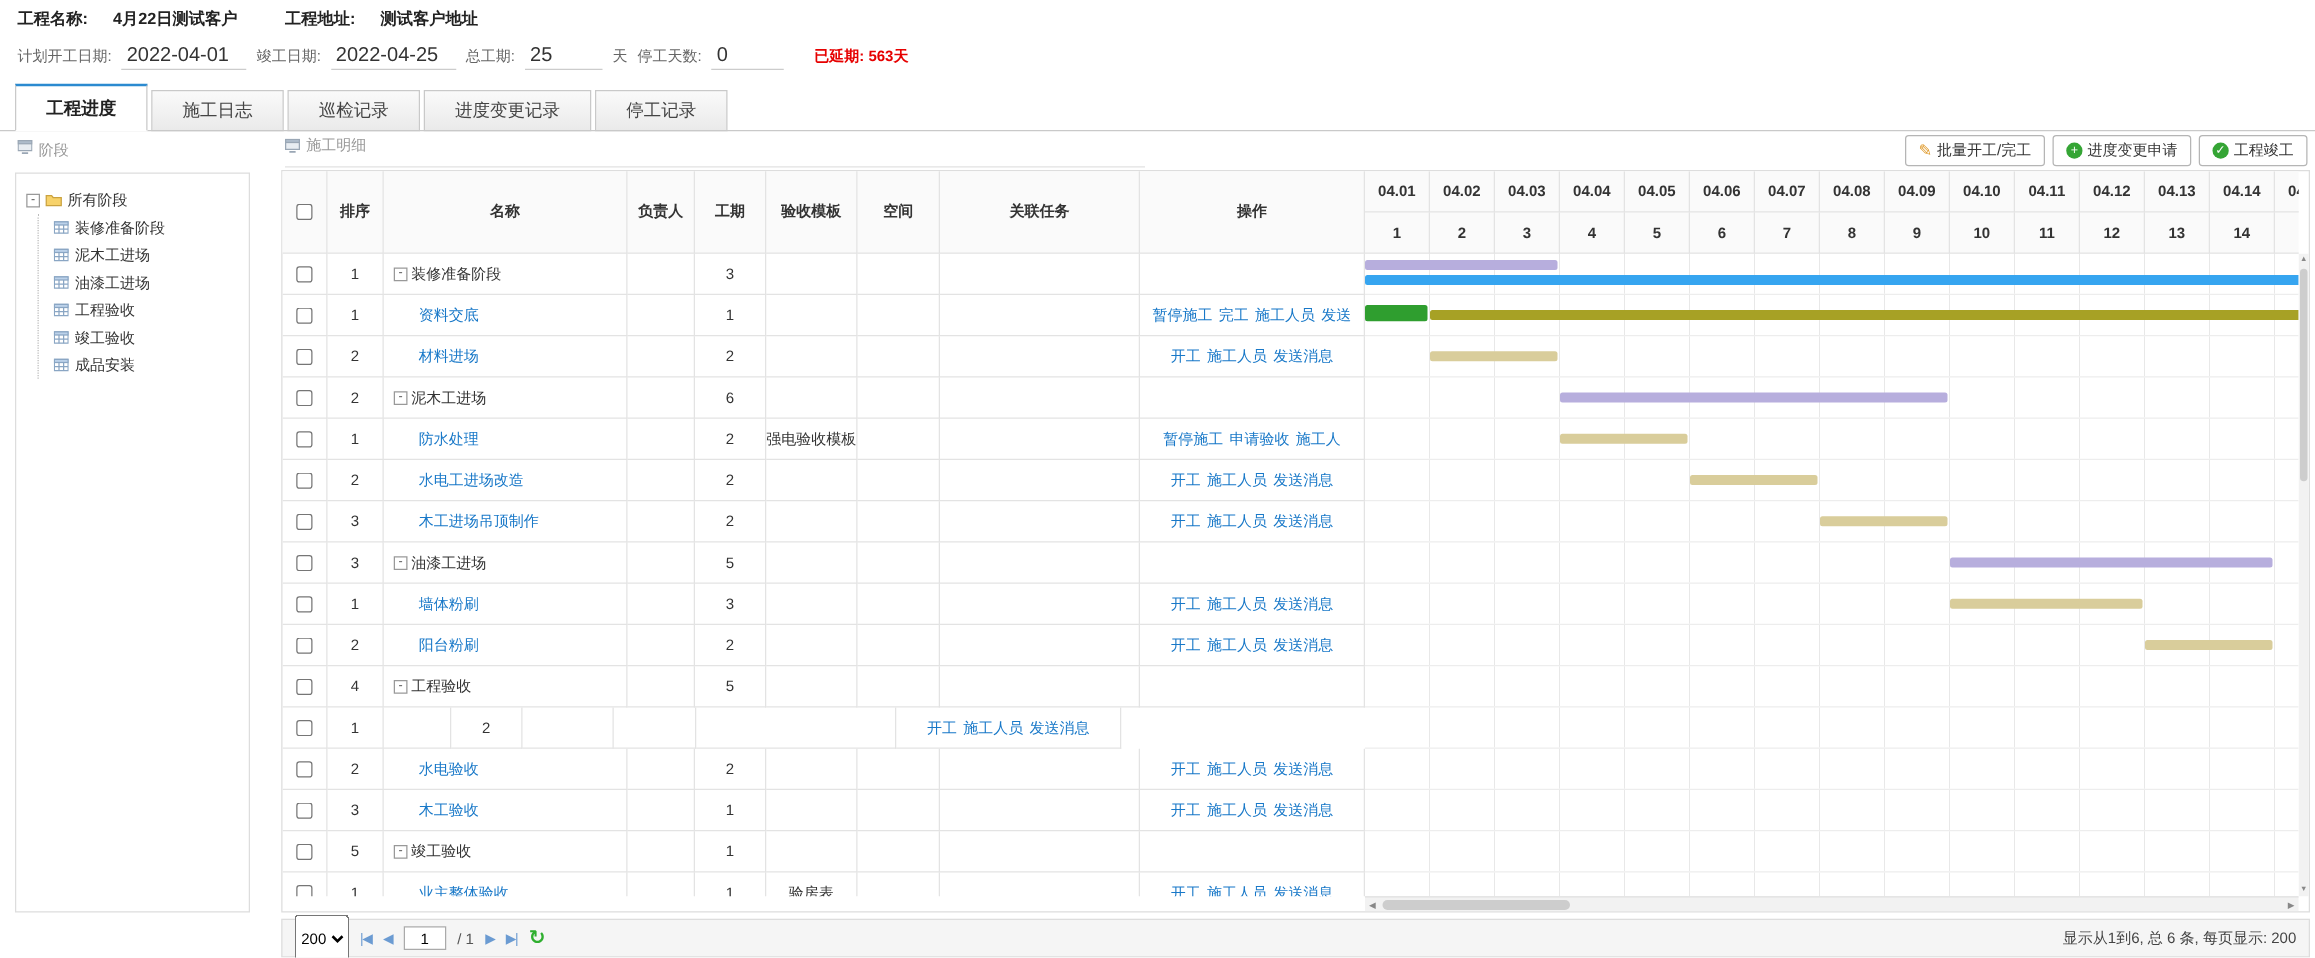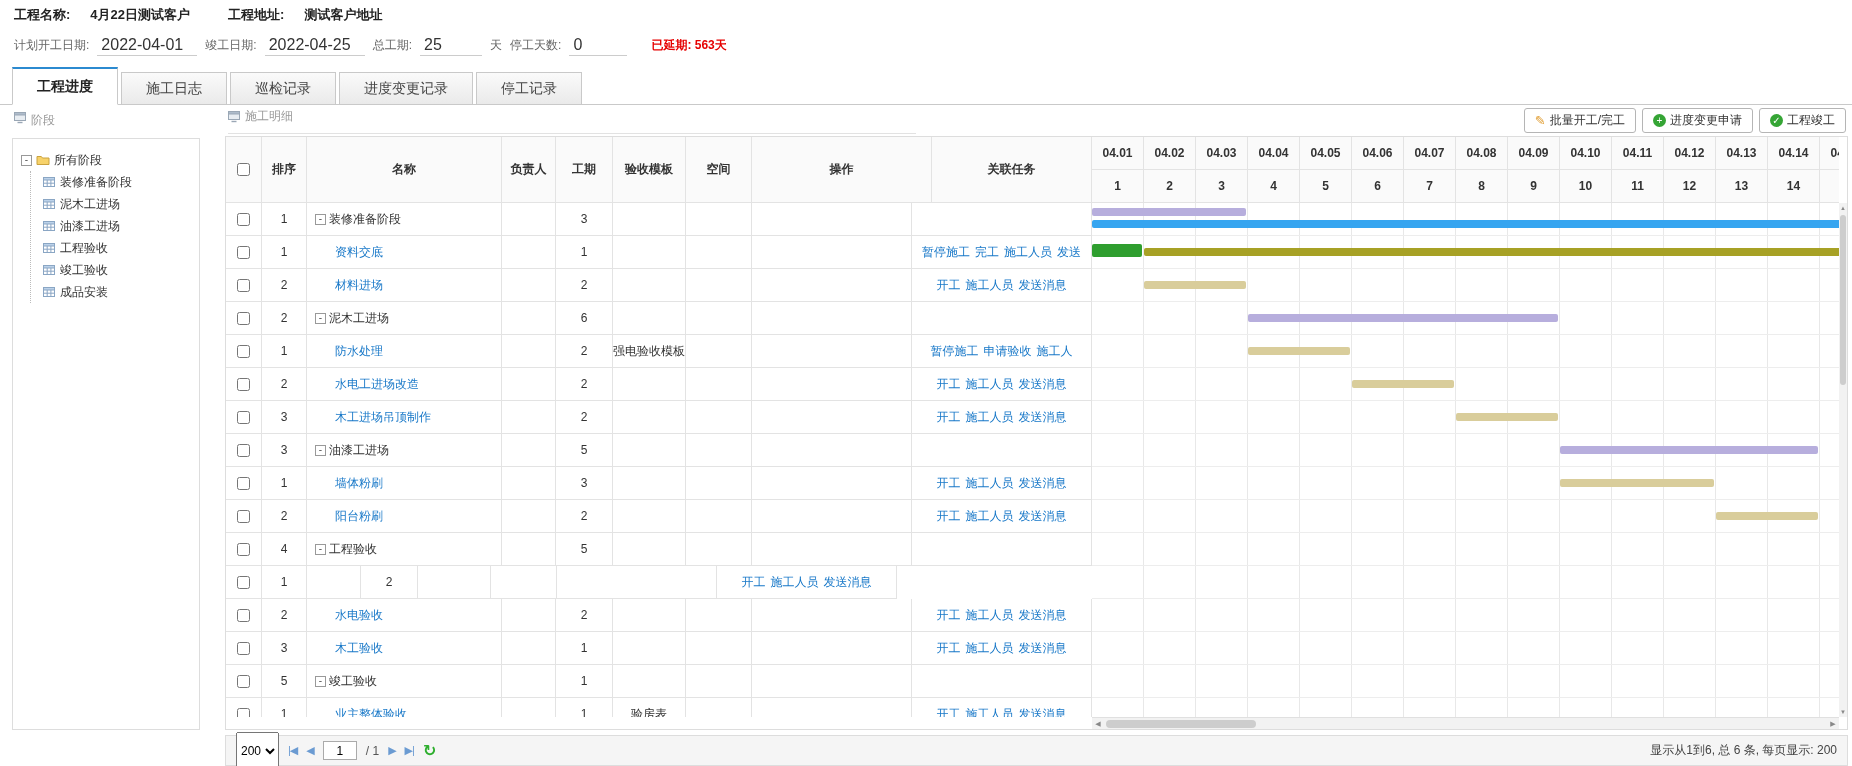--- a/index.html
+++ b/index.html
@@ -255,22 +255,22 @@
       <div class="thead-left">
         <div class="cell c-cb">
             <input type="checkbox" style="">
           </div>
         <div class="cell c-order">排序</div>
         <div class="cell c-name" style="justify-content:center;padding-left:0">名称</div>
         <div class="cell c-owner">负责人</div>
         <div class="cell c-dur">工期</div>
         <div class="cell c-tpl">验收模板</div>
         <div class="cell c-space">空间</div>
+        <div class="cell c-link">关联任务</div>
         <div class="cell c-op">操作</div>
-        <div class="cell c-link">关联任务</div>
       </div>
       <div class="tbody-left" id="rows-left">
           <div class="trow">
             <div class="cell c-cb">
               <input type="checkbox" style="">
             </div>
             <div class="cell c-order">1</div>
             <div class="cell c-name grp">
               <span class="mbox">-</span>
               <span class="gname">装修准备阶段</span>

